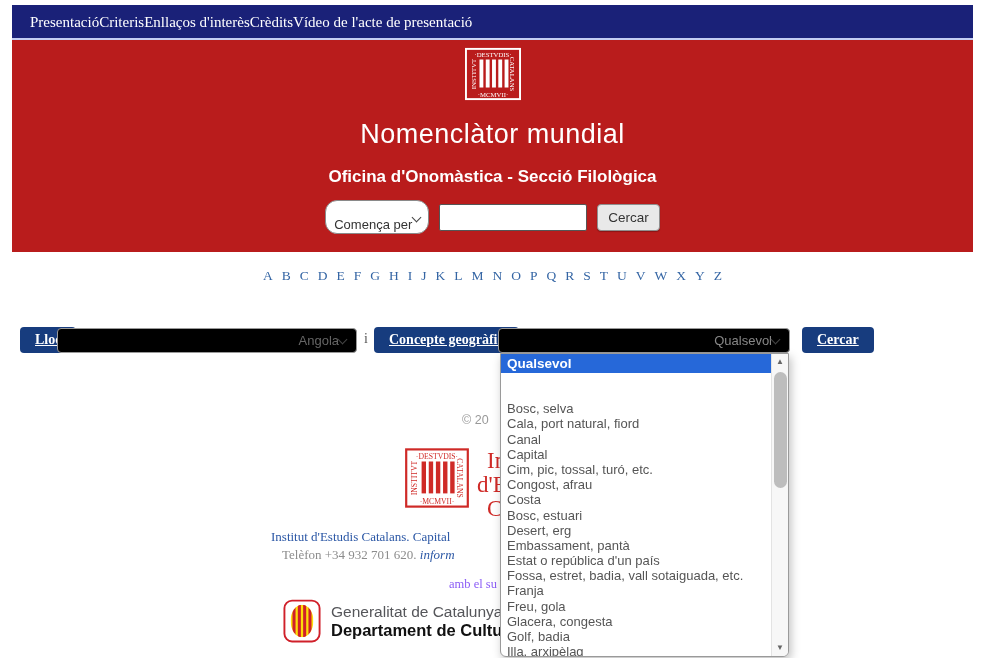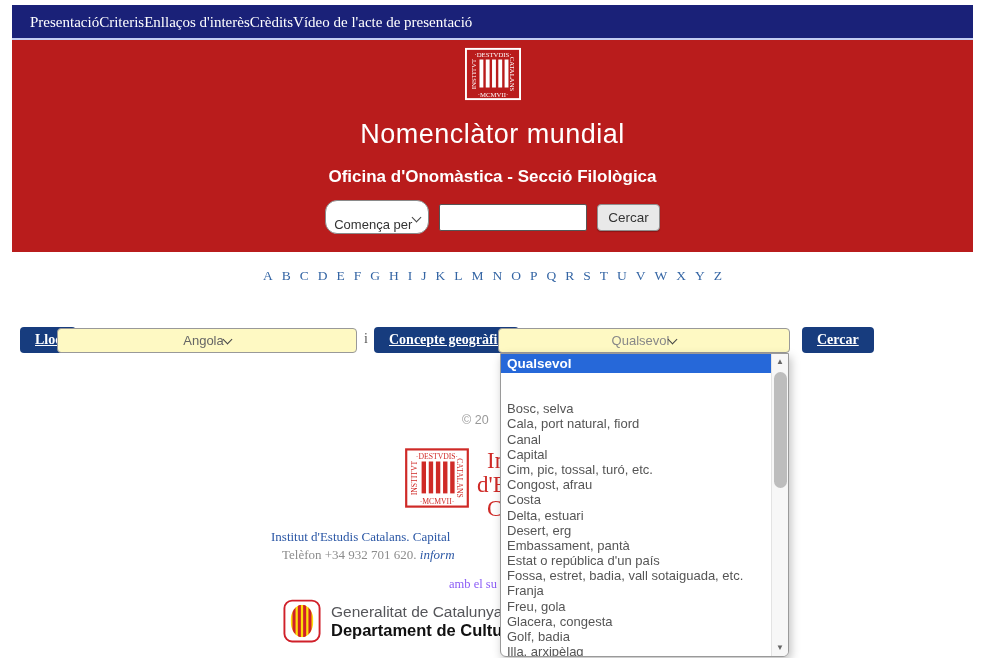--- a/index.html
+++ b/index.html
@@ -33,22 +33,22 @@
 
   
   .alphabet { position:absolute; left:12px; top:268px; width:961px; display:flex;
     justify-content:center; gap:9px; }
   .alphabet span { color:#3465a4; font-family:"Liberation Serif", serif; font-size:13.5px; cursor:pointer; }
 
   
   .btn-navy { position:absolute; height:26px; padding:0 15px; background:#173c7e; color:#fff;
     font-family:"Liberation Serif", serif; font-weight:700; font-size:14px; border-radius:4px;
     display:inline-flex; align-items:center; cursor:pointer;text-decoration:underline; }
-  .flt-select { position:absolute; height:25px; background:#fef9c3; border:1px solid #999; border-radius:4px;
-    display:flex; align-items:center; justify-content:center; padding:0 10px; font-size:13px; cursor:pointer; }
+  .flt-select { position:absolute; height:25px; background:#000000; border:1px solid #999; border-radius:4px;
+    display:flex; align-items:center; justify-content:flex-end; padding:0 10px; font-size:13px; cursor:pointer; }
   #lloc-btn { left:20px; top:327px; }
   #place-select { left:57px; top:328px; width:300px; color:#666; }
   #connector { position:absolute; left:364px; top:331px; font-family:"Liberation Serif", serif;
     font-size:14px; color:#555; }
   #concept-btn { left:374px; top:327px; }
   #concept-select { left:498px; top:328px; width:292px; color:#888; }
   #filter-cercar-btn { left:802px; top:327px; }
 
   
   .dropdown { position:absolute; left:500px; top:353px; width:289px; height:304px; background:#fff;
@@ -217,21 +217,21 @@
 
   <div class="dd-option selected">Qualsevol</div>
       <div class="dd-option"></div>
       <div class="dd-option">Bosc, selva</div>
       <div class="dd-option">Cala, port natural, fiord</div>
       <div class="dd-option">Canal</div>
       <div class="dd-option">Capital</div>
       <div class="dd-option">Cim, pic, tossal, turó, etc.</div>
       <div class="dd-option">Congost, afrau</div>
       <div class="dd-option">Costa</div>
-      <div class="dd-option">Delta, estuari</div>
+      <div class="dd-option">Bosc, estuari</div>
       <div class="dd-option">Desert, erg</div>
       <div class="dd-option">Embassament, pantà</div>
       <div class="dd-option">Estat o república d'un país</div>
       <div class="dd-option">Fossa, estret, badia, vall sotaiguada, etc.</div>
       <div class="dd-option">Franja</div>
       <div class="dd-option">Freu, gola</div>
       <div class="dd-option">Glacera, congesta</div>
       <div class="dd-option">Golf, badia</div>
       <div class="dd-option">Illa, arxipèlag</div>
     </div>

